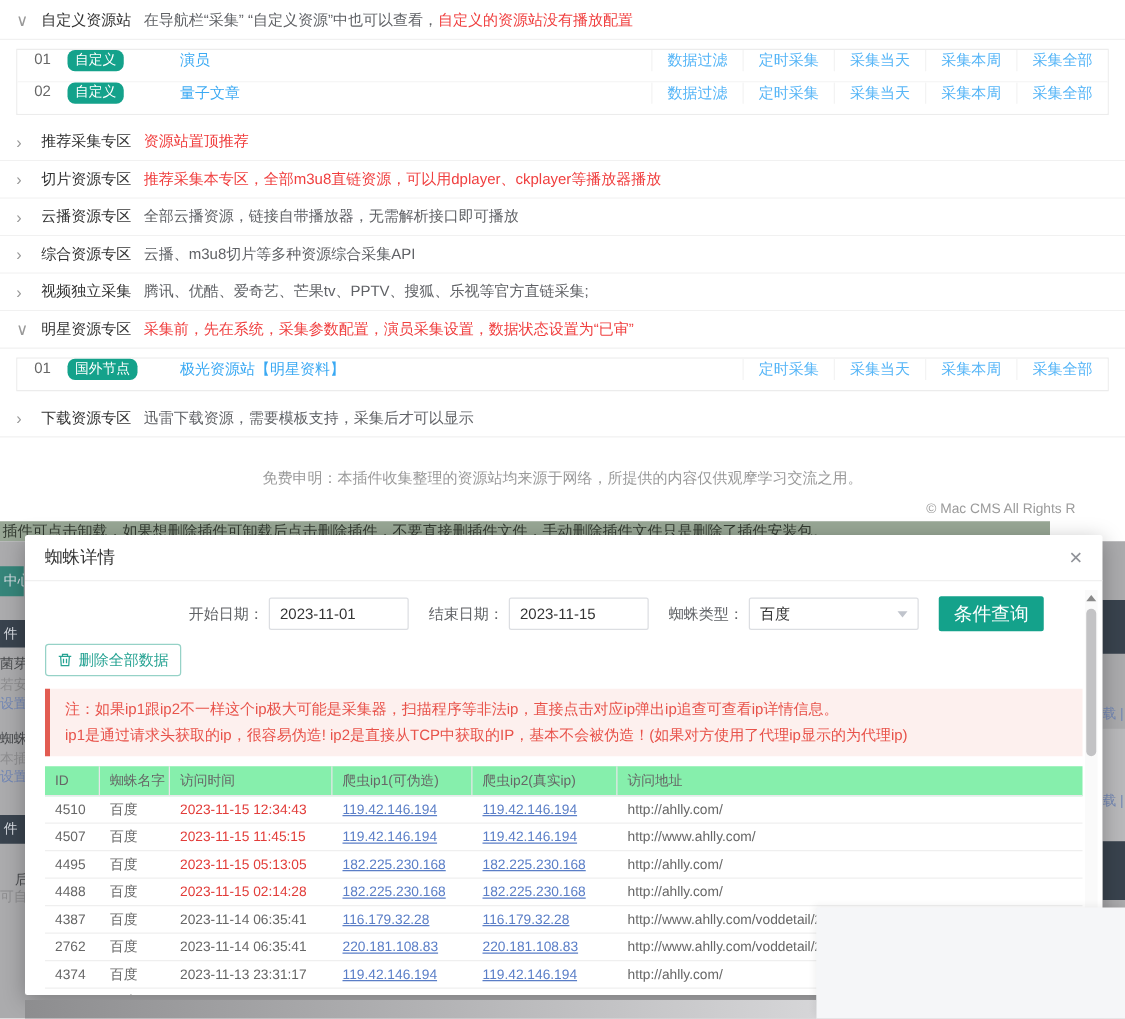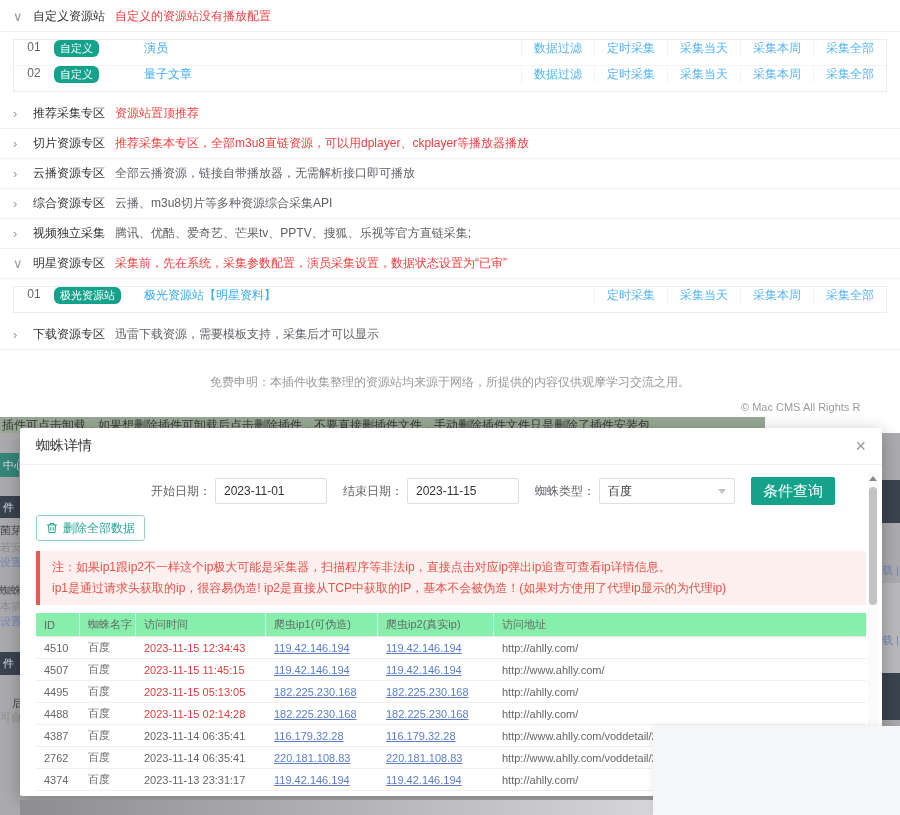--- a/index.html
+++ b/index.html
@@ -18,21 +18,21 @@
   .res-row:last-child{border-bottom:0;}
   .res-index{width:40px;text-align:center;color:#666;}
   .res-badge-cell{width:76px;}
   .badge{display:inline-block;background:var(--accent);color:#fff;font-size:11px;line-height:17px;padding:0 6px;border-radius:6px;}
   .res-name{flex:1;padding-left:14px;color:var(--link);cursor:pointer;}
   .res-action{width:72px;text-align:center;color:var(--action-link);border-left:1px solid #f3f3f3;cursor:pointer;}
   .disclaimer{margin-top:24px;text-align:center;color:#9a9a9a;}
   .copyright{position:absolute;top:401px;left:741px;color:#9b9b9b;font-size:11px;white-space:nowrap;}
 
   
-  .alert-bar{position:absolute;top:417px;left:0;width:765px;height:16px;line-height:16px;background:var(--alert-bg);
+  .alert-bar{position:absolute;top:417px;left:0;width:840px;height:16px;line-height:16px;background:var(--alert-bg);
              color:var(--alert-text);padding-left:2px;box-sizing:border-box;overflow:hidden;white-space:nowrap;}
   #dim-bg{position:absolute;top:433px;left:0;width:900px;height:382px;background:var(--dim);}
   .frag{position:absolute;font-size:11px;white-space:nowrap;overflow:hidden;}
   .frag.block{color:#d9dde3;padding-left:3px;box-sizing:border-box;}
   .f-teal{background:#36857a;}
   .f-navy{background:var(--navy);}
   .f-light{background:#b9b9bb;}
   .frag.text{left:1px;}
   .frag.text.f-dark{color:#47494c;}
   .frag.text.f-gray{color:#8e8e90;}
@@ -77,20 +77,21 @@
 </head>
 <body>
 
 <div class="screen">
 
   <div class="top-page">
     <div id="top-sections">
         <div class="section-row">
           <span class="chevron">∨</span>
           <span class="sec-title">自定义资源站</span>
+          <span class="sec-desc">在导航栏“采集” “自定义资源”中也可以查看，</span>
           <span class="sec-red">自定义的资源站没有播放配置</span>
         </div>
         <div class="res-table">
           <div class="res-row">
             <div class="res-index">01</div>
             <div class="res-badge-cell"><span class="badge">自定义</span></div>
             <div class="res-name">演员</div>
             <div class="res-action">数据过滤</div>
             <div class="res-action">定时采集</div>
             <div class="res-action">采集当天</div>
@@ -134,21 +135,21 @@
           <span class="sec-desc">腾讯、优酷、爱奇艺、芒果tv、PPTV、搜狐、乐视等官方直链采集;</span>
         </div>
         <div class="section-row">
           <span class="chevron">∨</span>
           <span class="sec-title">明星资源专区</span>
           <span class="sec-red">采集前，先在系统，采集参数配置，演员采集设置，数据状态设置为“已审”</span>
         </div>
         <div class="res-table">
           <div class="res-row">
             <div class="res-index">01</div>
-            <div class="res-badge-cell"><span class="badge">极光资源站</span></div>
+            <div class="res-badge-cell"><span class="badge">国外节点</span></div>
             <div class="res-name">极光资源站【明星资料】</div>
             <div class="res-action">定时采集</div>
             <div class="res-action">采集当天</div>
             <div class="res-action">采集本周</div>
             <div class="res-action">采集全部</div>
           </div>
         </div>
         <div class="section-row">
           <span class="chevron">›</span>
           <span class="sec-title">下载资源专区</span>

